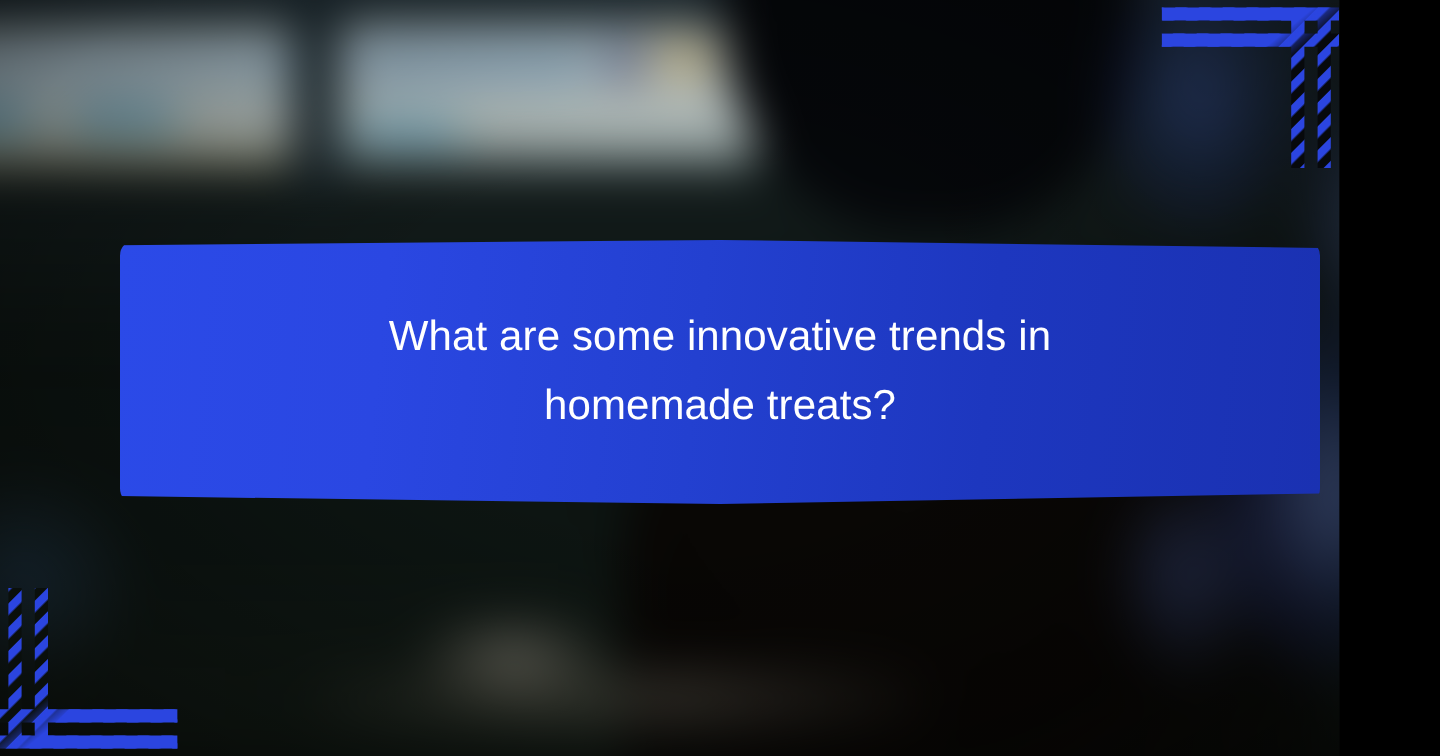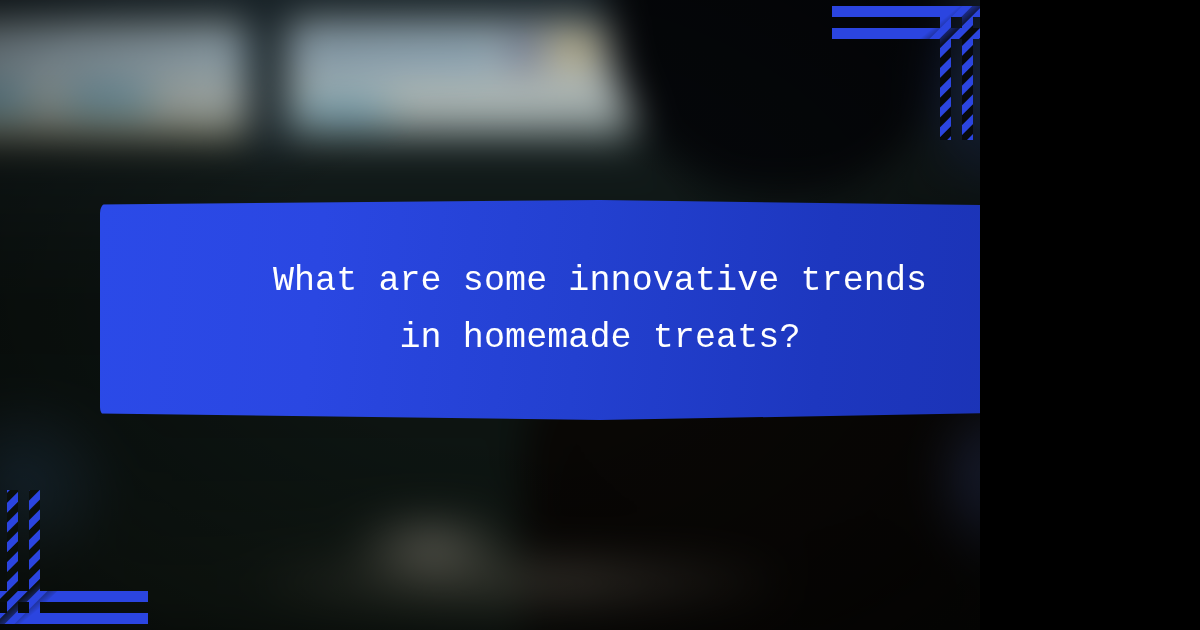--- a/index.html
+++ b/index.html
@@ -3,24 +3,24 @@
 <meta charset="utf-8">
 <title>Question Banner</title>
 <style>
   html, body {
     margin: 0;
     padding: 0;
     background: #000;
   }
   #canvas {
     position: relative;
-    width: 980px;
+    width: 1116px;
     height: 630px;
     overflow: hidden;
-    font-family: Liberation Mono, monospace;
+    font-family: Liberation Sans, sans-serif;
     background: #0a0d0a;
   }
 
   
   .bg-photo {
     position: absolute;
     inset: -40px;
     overflow: hidden;
     filter: blur(18px) saturate(1.05);
     transform: scale(1.06);

